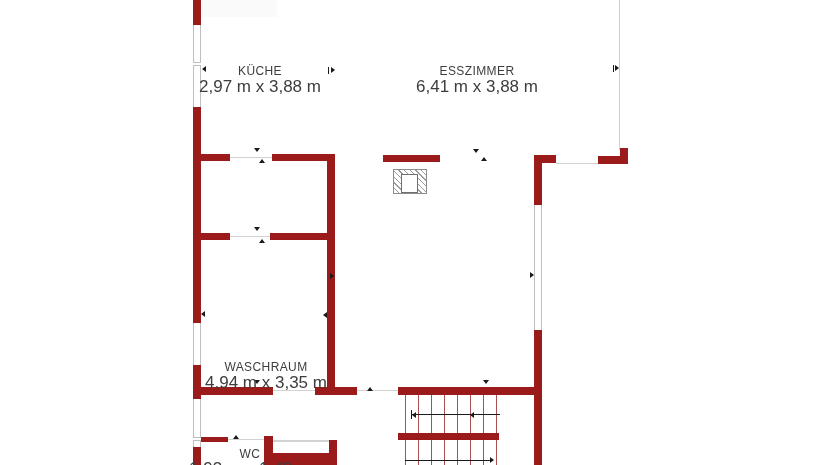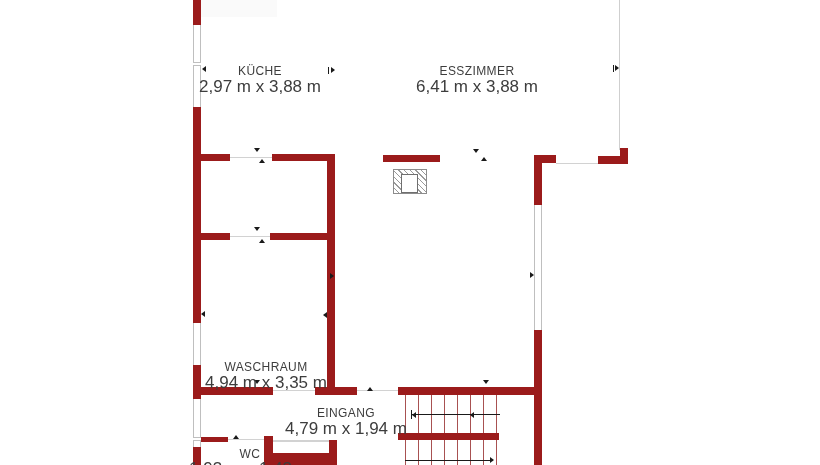--- a/index.html
+++ b/index.html
@@ -148,22 +148,18 @@
     <div class="room-dims">2,97 m x 3,88 m</div>
   </div>
   <div class="label" style="left:477px;top:63px;">
     <div class="room-name">ESSZIMMER</div>
     <div class="room-dims">6,41 m x 3,88 m</div>
   </div>
   <div class="label" style="left:266px;top:312px;margin-top:47px;">
     <div class="room-name">WASCHRAUM</div>
     <div class="room-dims">4,94 m x 3,35 m</div>
   </div>
-  <div class="label" style="left:346px;top:405px;">
-    <div class="room-name">EINGANG</div>
-    <div class="room-dims">4,79 m x 1,94 m</div>
-  </div>
   <div class="label" style="left:250px;top:446px;">
     <div class="room-name">WC</div>
     <div class="room-dims" style="margin-top:-1px;">1,93 m x 1,43 m</div>
   </div>
 
 </div>
 
 </body></html>

